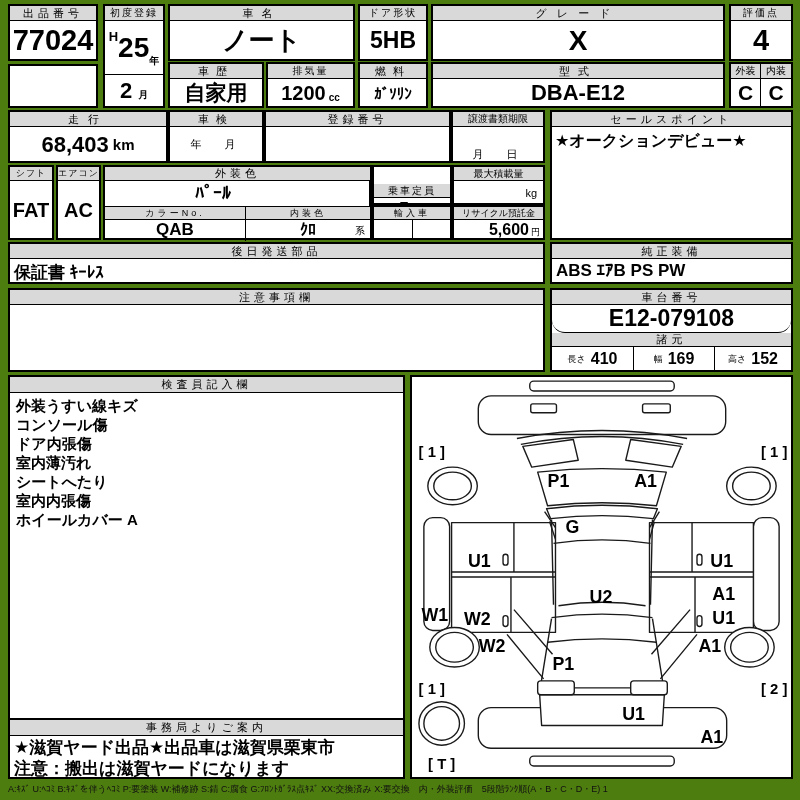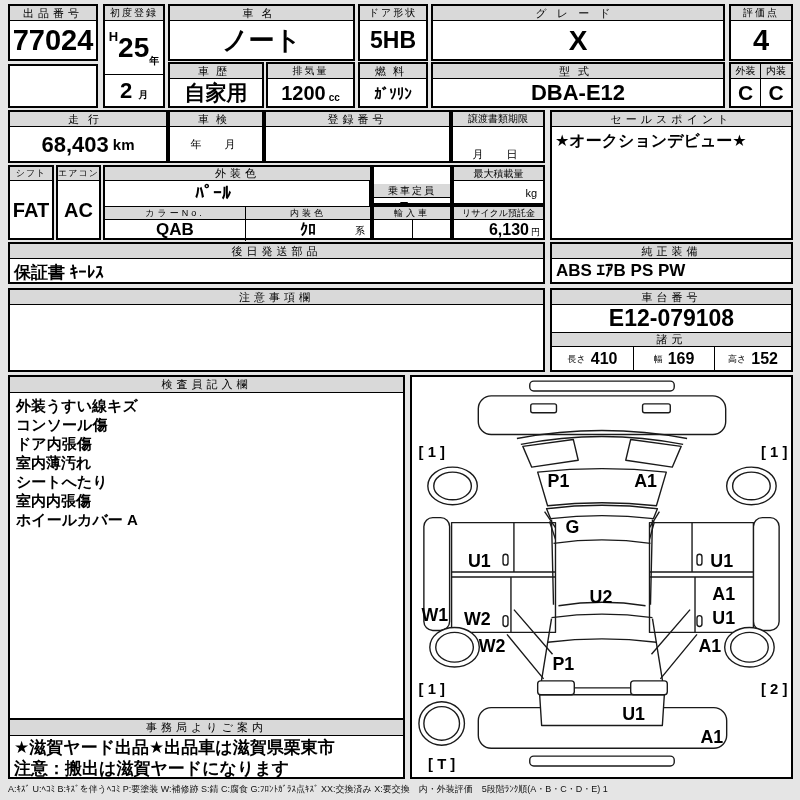--- a/index.html
+++ b/index.html
@@ -1,17 +1,17 @@
 <!DOCTYPE html>
 <html style="--hdr: #d9d9d9;"><head>
 <meta charset="utf-8">
 <style>
   html,body{margin:0;padding:0;background:#888;}
   #sheet{
-    position:relative;width:800px;height:800px;background:#e5e5e5;
+    position:relative;width:800px;height:800px;background:#4d7c0f;
     font-family:"Liberation Sans","DejaVu Sans",sans-serif;color:#000;
     outline:1px solid #000;overflow:hidden;
   }
   .box{position:absolute;border:2px solid #000;background:#fff;box-sizing:border-box;}
   .h{background:var(--hdr,#d9d9d9);border-bottom:1px solid #000;display:flex;align-items:center;justify-content:center;
      font-size:11px;height:14px;letter-spacing:4px;white-space:nowrap;overflow:hidden;}
   .h.s9{font-size:9px;letter-spacing:1px;}
   .h.s10{font-size:10px;letter-spacing:2px;}
   .v{display:flex;align-items:center;justify-content:center;font-weight:bold;white-space:nowrap;}
   .unit{font-weight:bold;}
@@ -175,21 +175,21 @@
   </div>
 
   <div class="box" style="left:452px;top:165px;width:93px;height:40px;">
     <div class="h s10" style="height:13px;letter-spacing:0;">最大積載量</div>
     <div class="v" style="height:23px;justify-content:flex-end;padding-right:6px;font-size:11px;font-weight:normal;">kg</div>
   </div>
 
   <div class="box" style="left:452px;top:205px;width:93px;height:35px;">
     <div class="h s9" style="height:12px;letter-spacing:0;">リサイクル預託金</div>
     <div class="v" style="height:19px;justify-content:flex-end;padding-right:3px;font-size:16px;">
-      <span>6,130</span>
+      <span>5,600</span>
         <span style="font-size:9px;font-weight:normal;margin-left:2px;margin-top:5px;">円</span>
     </div>
   </div>
 
   <div class="box" style="left:8px;top:242px;width:537px;height:42px;">
     <div class="h">後日発送部品</div>
     <div style="padding:2px 4px;font-weight:bold;font-size:17px;">保証書 ｷｰﾚｽ</div>
   </div>
 
   <div class="box" style="left:550px;top:242px;width:243px;height:42px;">
@@ -197,21 +197,21 @@
     <div style="padding:2px 4px;font-weight:bold;font-size:17px;">ABS ｴｱB PS PW</div>
   </div>
 
   <div class="box" style="left:8px;top:288px;width:537px;height:84px;">
     <div class="h">注意事項欄</div>
     <div style="height:64px;"></div>
   </div>
 
   <div class="box" style="left:550px;top:288px;width:243px;height:84px;">
     <div class="h">車台番号</div>
-    <div class="v bb" style="height:27px;font-size:23px;">E12-079108</div>
+    <div class="v bb" style="height:27px;font-size:23px;border-radius:13px;">E12-079108</div>
     <div class="h" style="height:13px;">諸元</div>
     <div style="display:flex;height:24px;">
       <div class="v" style="width:81px;font-size:16px;">
         <span style="font-size:9px;font-weight:normal;margin-right:5px;">長さ</span>
           <span>410</span>
       </div>
       <div class="v bl" style="width:80px;font-size:16px;">
         <span style="font-size:9px;font-weight:normal;margin-right:5px;">幅</span>
           <span>169</span>
       </div>

